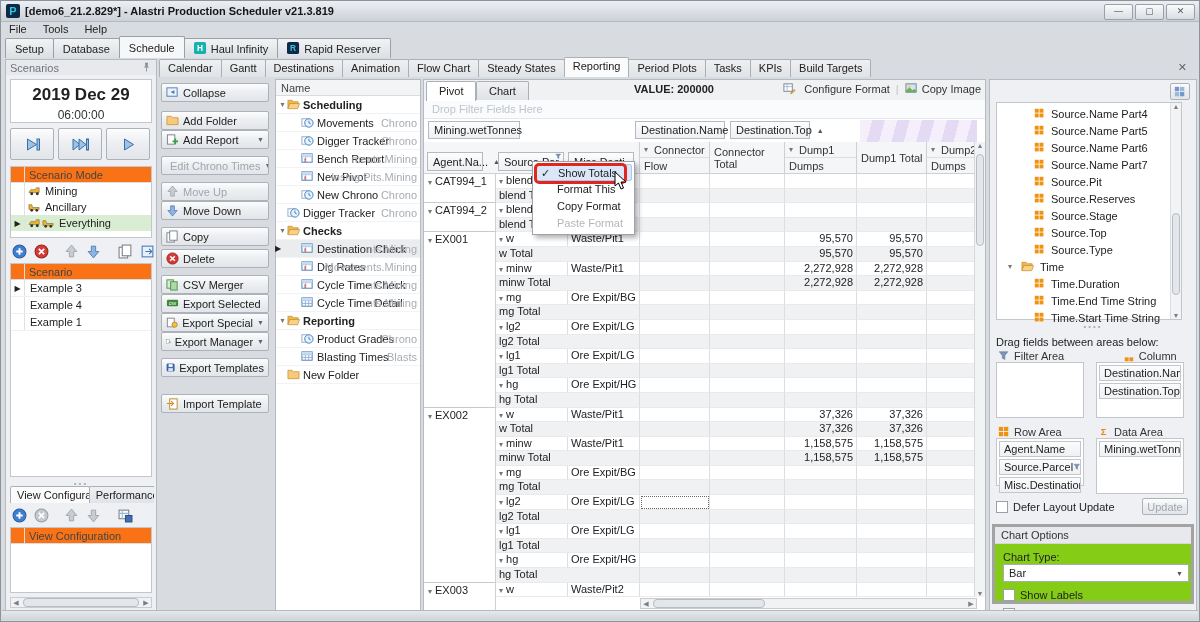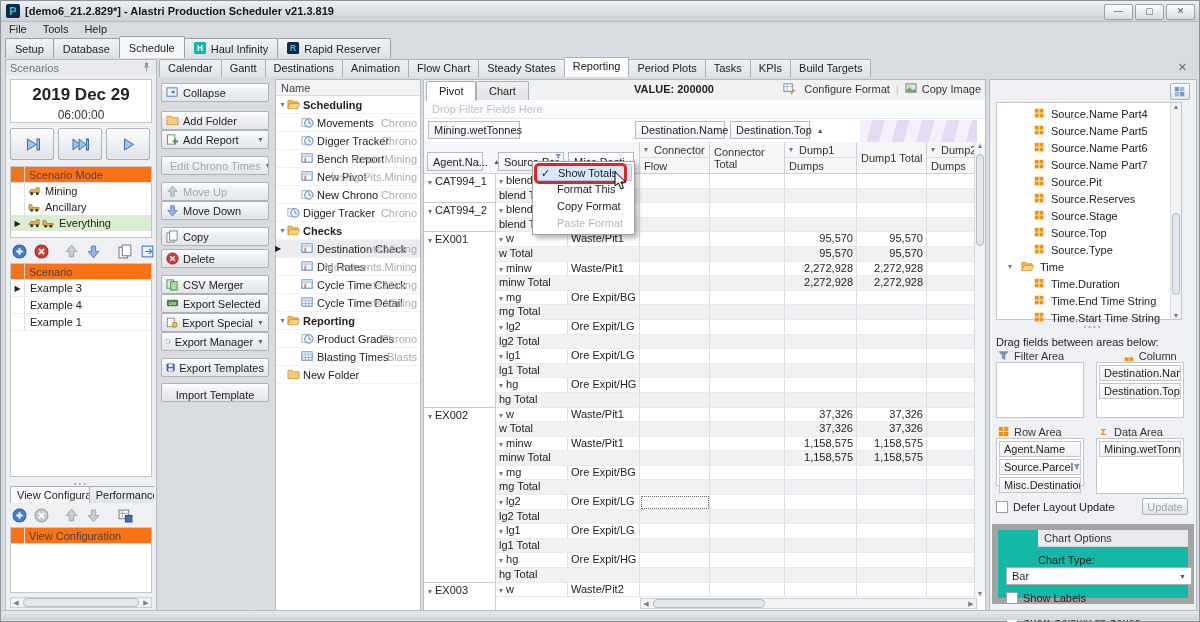--- a/index.html
+++ b/index.html
@@ -121,21 +121,21 @@
   
   #fields{left:988px;top:78px;width:208px;height:532px;}
   .flitem{height:17px;display:flex;align-items:center;gap:6px;}
   .dragarea-lbl{display:flex;align-items:center;gap:4px;color:#333;}
   .areabox{position:absolute;background:#fff;border:1px solid #c3c7cc;box-sizing:border-box;padding:2px;}
   .chip{height:16px;background:linear-gradient(#fbfcfc,#eef0f2);border:1px solid #c3c7cc;margin-bottom:2px;
     display:flex;align-items:center;padding:0 4px;box-sizing:border-box;white-space:nowrap;overflow:hidden;}
   .cb{width:12px;height:12px;border:1px solid #9aa0a8;background:#fff;display:inline-block;box-sizing:border-box;}
   .sel2{height:18px;border:1px solid #a7adb4;background:#fff;display:flex;align-items:center;padding:0 5px;box-sizing:border-box;}
   .sel2 .dda{margin-left:auto;}
-  .gopts{position:absolute;left:2px;right:2px;bottom:6px;top:444px;border:6px solid #a3a3a3;background:#14b8a6;padding-left:40px;}
+  .gopts{position:absolute;left:2px;right:2px;bottom:6px;top:444px;border:3px solid #a3a3a3;background:#84cc16;}
   .gopts .ghdr{height:16px;background:#e7e9ec;border-bottom:1px solid #d4d7db;display:flex;align-items:center;padding-left:6px;color:#333;}
   
   .statusbar{position:absolute;left:1px;right:1px;bottom:1px;height:9px;background:linear-gradient(#e6e9ec,#cfd4d9);border-top:1px solid #b4b9c0;}
   .splitdots{color:#a9aeb4;font-size:8px;letter-spacing:2px;text-align:center;}
 </style>
 </head>
 <body>
 
 <div class="win">
   <div class="titlebar">
@@ -461,21 +461,21 @@
         <span class="dd">▼</span>
       </div>
       <div class="btn3d rbtn" style="top:279px;">
         <svg width="13" height="13" viewBox="0 0 14 14">
           <rect x="1.5" y="1.5" width="11" height="11" rx="1" fill="#3f6fb5" stroke="#2c4f85"></rect>
           <rect x="4" y="2" width="6" height="4" fill="#fff"></rect>
           <rect x="3.5" y="8" width="7" height="4.5" fill="#dce6f5"></rect>
         </svg>
         <span>Export Templates</span>
       </div>
-      <div class="btn3d rbtn" style="top:304px;flex-direction:column;">
+      <div class="btn3d rbtn" style="top:315px;">
         <svg width="13" height="13" viewBox="0 0 14 14">
           <rect x="4" y="2" width="8" height="11" fill="#fff" stroke="#b58a2e"></rect>
           <path d="M1 7 H8 M5.5 4.5 L8 7 L5.5 9.5" stroke="#e08a12" fill="none" stroke-width="1.2"></path>
         </svg>
         <span>Import Template</span>
       </div>
     </div>
 
   <div class="panel" id="tree">
     <div class="trhead">Name</div>
@@ -1273,21 +1273,21 @@
       </div>
     <div style="position:absolute;left:6px;top:421px;display:flex;align-items:center;gap:5px;">
       <span class="cb"></span>
       <span>Defer Layout Update</span>
     </div>
     <div class="btn3d dis" style="position:absolute;right:8px;top:418px;width:46px;height:17px;justify-content:center;">
       <span>Update</span>
     </div>
     <div class="gopts">
       <div class="ghdr">Chart Options</div>
-      <div style="position:absolute;left:8px;top:24px;margin-left:32px;">Chart Type:</div>
+      <div style="position:absolute;left:8px;top:24px;">Chart Type:</div>
       <div class="sel2" style="position:absolute;left:8px;top:37px;width:186px;">
         <span>Bar</span>
         <span class="dda">▼</span>
       </div>
       <div id="goptcbs">
           <div style="position:absolute;left:8px;top:62px;display:flex;align-items:center;gap:5px;">
             <span class="cb"></span>
             <span>Show Labels</span>
           </div>
           <div style="position:absolute;left:8px;top:81px;display:flex;align-items:center;gap:5px;">

